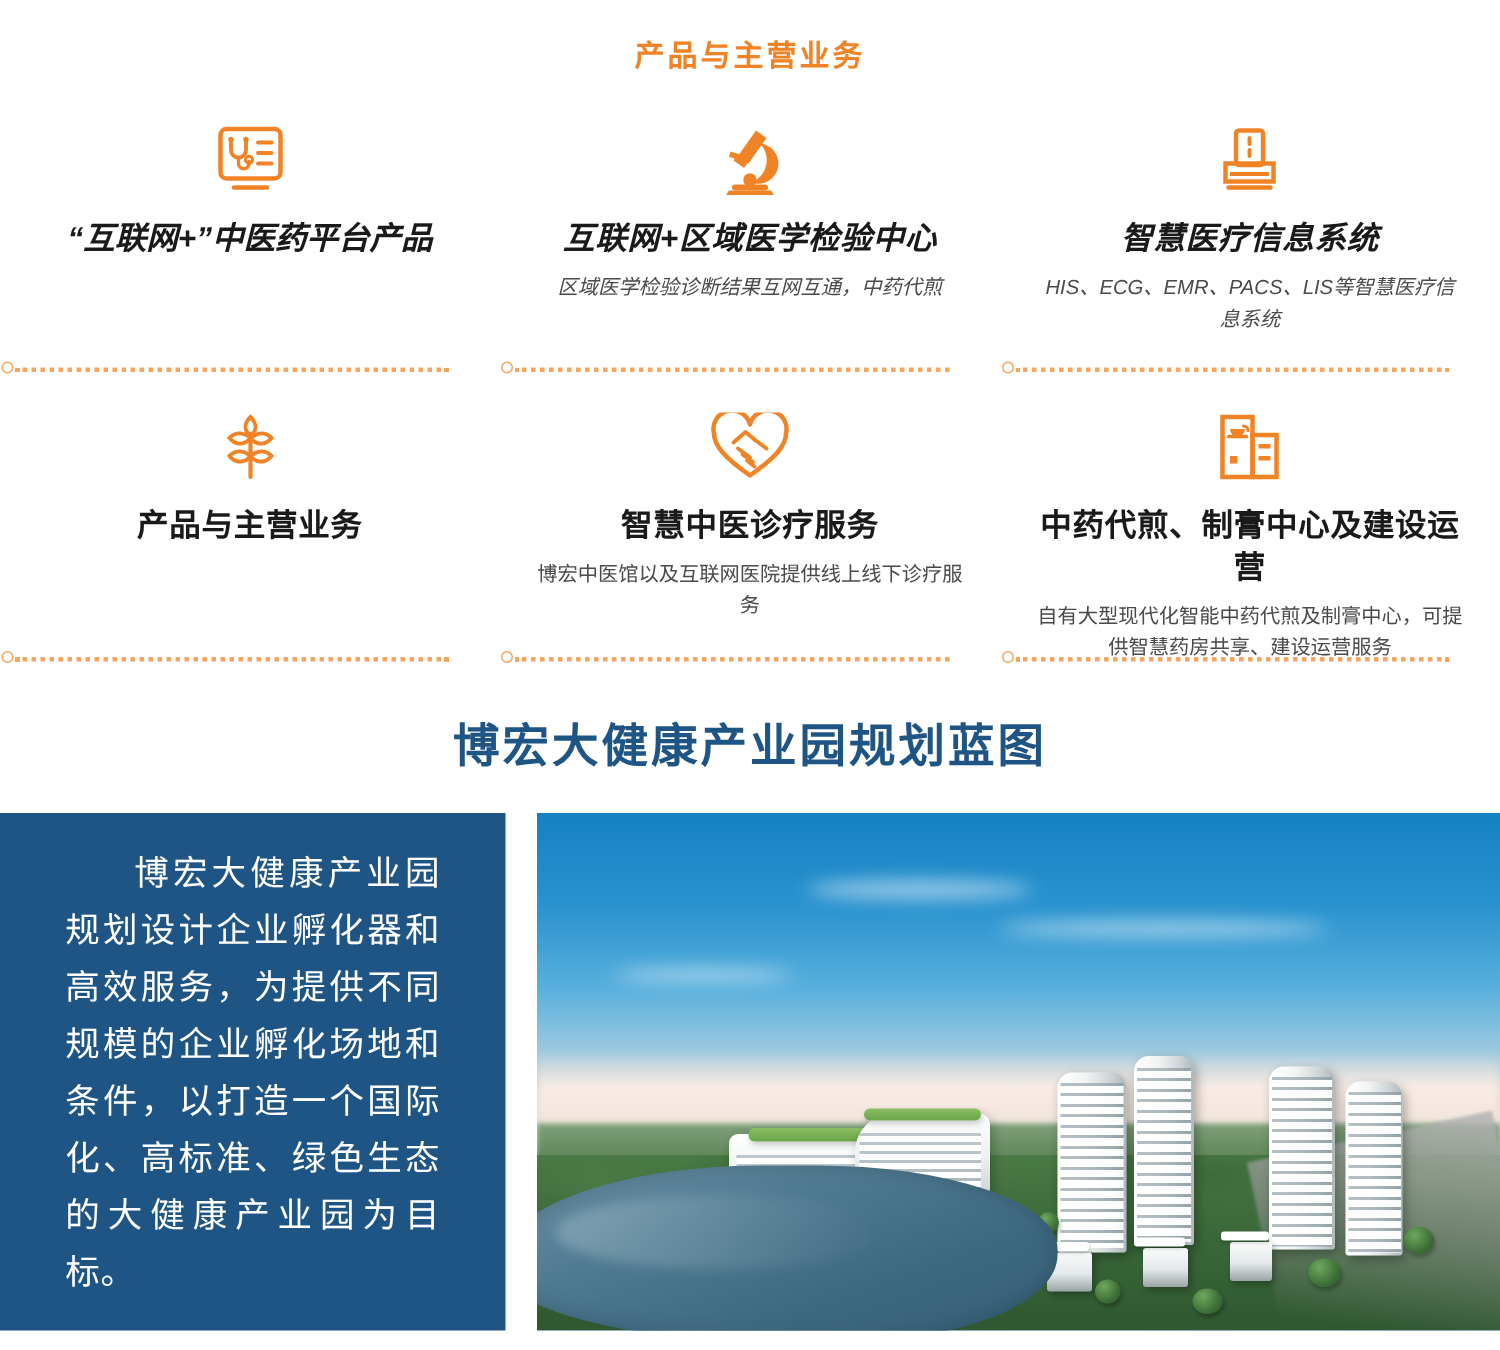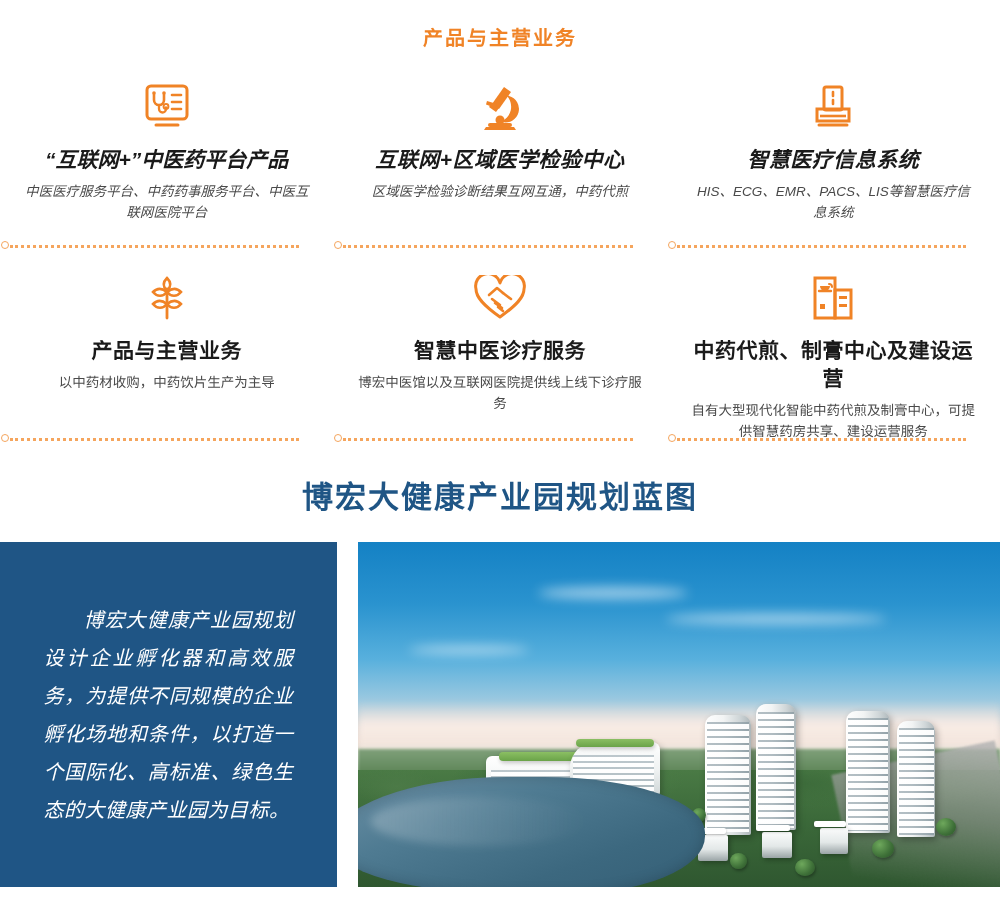--- a/index.html
+++ b/index.html
@@ -135,29 +135,28 @@
     height: 345px;
     background: #1F5585;
     box-sizing: border-box;
     display: flex;
     align-items: center;
     justify-content: center;
     flex: 0 0 337px;
   }
   .blueprint-paragraph {
     color: #ffffff;
-    font-size: 20px;
+    font-size: 23px;
     line-height: 38px;
     letter-spacing: 0.5px;
     text-indent: 2em;
     width: 250px;
     text-align: justify;
     text-align-last: left;
     margin: 16px;
-    font-style: italic;
   }
 
   .blueprint-gap { flex: 0 0 21px; }
 
   .blueprint-image {
     flex: 1 1 auto;
     height: 345px;
     position: relative;
     overflow: hidden;
     background: #2a7fbe;
@@ -318,21 +317,20 @@
           <circle cx="23" cy="11" r="1.8" fill="#F08326"></circle>
           <path d="M18 24 v3 a3.5 3.5 0 0 0 7 0 v-1.5" stroke="#F08326" stroke-width="2.3" fill="none" stroke-linecap="round"></path>
           <circle cx="25" cy="24.5" r="2.4" stroke="#F08326" stroke-width="2" fill="none"></circle>
           <line x1="31" y1="13" x2="40" y2="13" stroke="#F08326" stroke-width="2.6" stroke-linecap="round"></line>
           <line x1="31" y1="20" x2="40" y2="20" stroke="#F08326" stroke-width="2.6" stroke-linecap="round"></line>
           <line x1="31" y1="27" x2="40" y2="27" stroke="#F08326" stroke-width="2.6" stroke-linecap="round"></line>
           <line x1="15" y1="43" x2="37" y2="43" stroke="#F08326" stroke-width="3" stroke-linecap="round"></line>
         </svg>
       </div>
       <div class="card-title title-quote">“互联网+”中医药平台产品</div>
-      <div class="card-desc">中医医疗服务平台、中药药事服务平台、中医互联网医院平台</div>
     </div>
 
     <div class="card card-row1">
       <div class="card-icon">
         <svg width="50" height="50" viewBox="0 0 50 50" fill="none">
           <path d="M29 5 l7 5 -12 17 -7 -5 z" fill="#F08326"></path>
           <path d="M17 21 l7 5 -3 4 -7 -5 z" fill="#F08326"></path>
           <path d="M12 19 l10 3 -1.5 4 -9.5 -3.5 z" fill="#F08326"></path>
           <path d="M34 14 a13 13 0 0 1 -7 26 h-2 a16 16 0 0 0 6 -27 z" fill="#F08326"></path>
           <circle cx="25" cy="38" r="4.5" fill="#F08326"></circle>
@@ -382,21 +380,20 @@
         <svg width="46" height="48" viewBox="0 0 46 48" fill="none">
           <path d="M23 4 c4 4 5 8 0 13 c-5 -5 -4 -9 0 -13 z" stroke="#F08326" stroke-width="2.6" fill="none"></path>
           <path d="M23 18 c5 -4 10 -4 14 0 c-4 5 -10 5 -14 0 z" stroke="#F08326" stroke-width="2.6" fill="none"></path>
           <path d="M23 18 c-5 -4 -10 -4 -14 0 c4 5 10 5 14 0 z" stroke="#F08326" stroke-width="2.6" fill="none"></path>
           <path d="M23 30 c5 -4 10 -4 14 0 c-4 5 -10 5 -14 0 z" stroke="#F08326" stroke-width="2.6" fill="none"></path>
           <path d="M23 30 c-5 -4 -10 -4 -14 0 c4 5 10 5 14 0 z" stroke="#F08326" stroke-width="2.6" fill="none"></path>
           <line x1="23" y1="15" x2="23" y2="44" stroke="#F08326" stroke-width="2.8" stroke-linecap="round"></line>
         </svg>
       </div>
       <div class="card-title">产品与主营业务</div>
-      <div class="card-desc">以中药材收购，中药饮片生产为主导</div>
     </div>
 
     <div class="card card-row2">
       <div class="card-icon">
         <svg width="54" height="46" viewBox="0 0 54 46" fill="none">
           <path d="M27 42 C10 30 3 22 3 14 A10.5 10.5 0 0 1 27 8 A10.5 10.5 0 0 1 51 14 C51 22 44 30 27 42 Z" stroke="#F08326" stroke-width="3" fill="none" stroke-linejoin="round"></path>
           <path d="M16 20 l8 -7 6 5" stroke="#F08326" stroke-width="2.6" fill="none" stroke-linecap="round" stroke-linejoin="round"></path>
           <path d="M30 18 l8 6" stroke="#F08326" stroke-width="2.6" stroke-linecap="round"></path>
           <path d="M19 24 l8 6" stroke="#F08326" stroke-width="2.6" stroke-linecap="round"></path>
           <path d="M22 28 l7 5" stroke="#F08326" stroke-width="2.6" stroke-linecap="round"></path>

